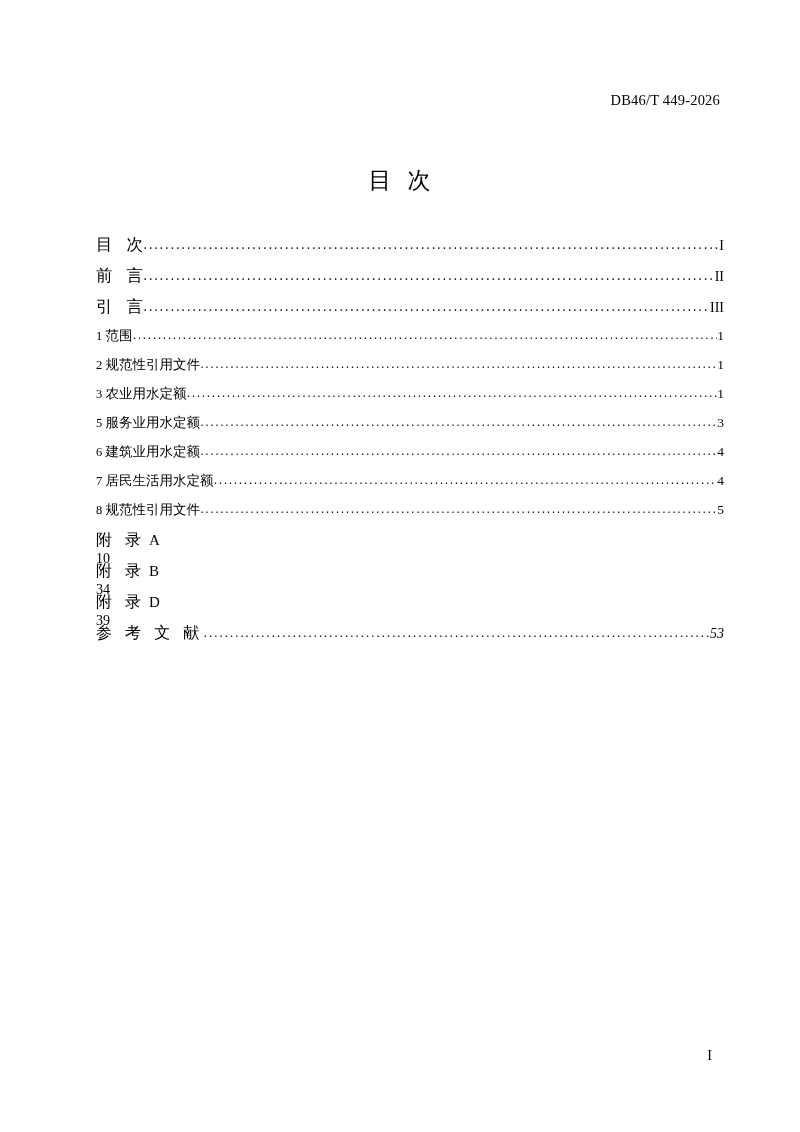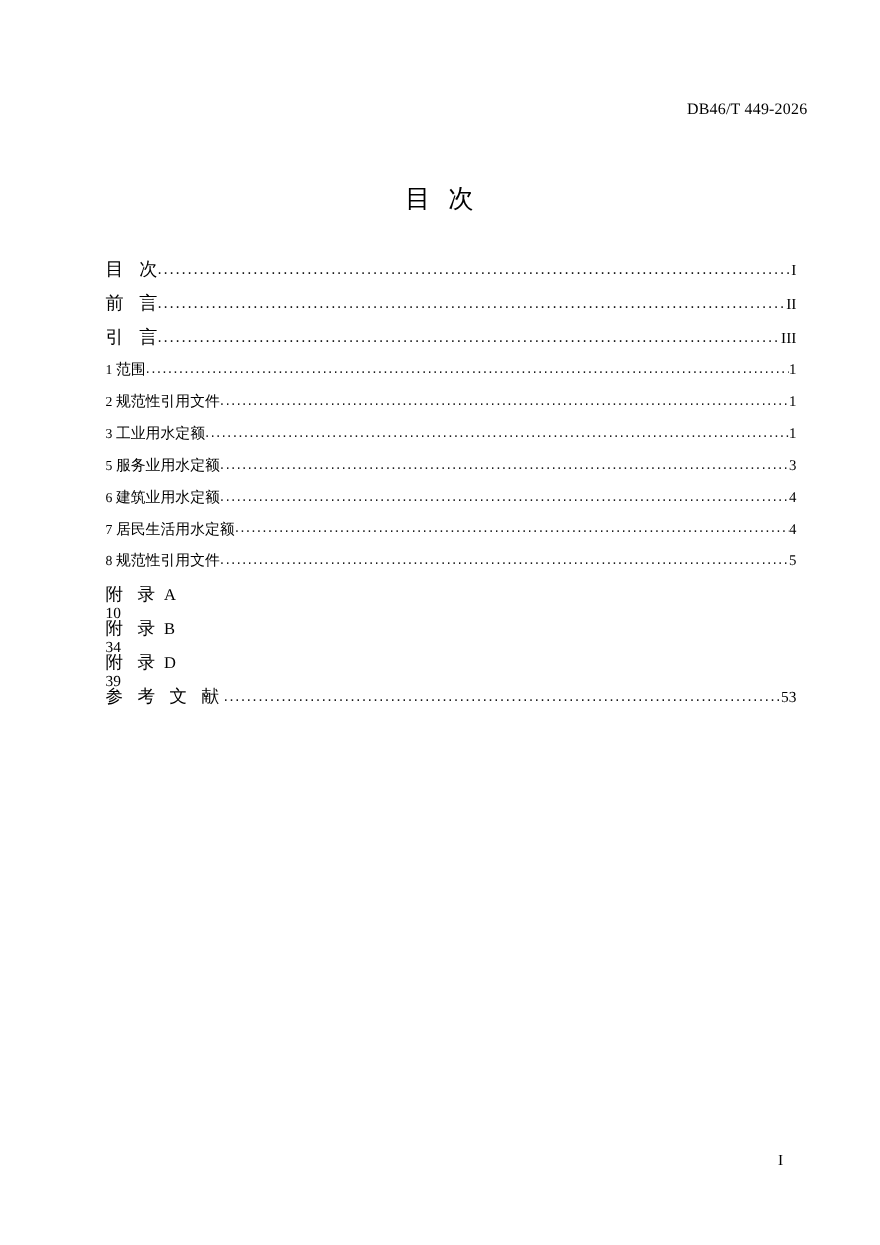--- a/index.html
+++ b/index.html
@@ -21,21 +21,21 @@
     left: 0; top: 0;
     width: 800px;
     height: 1132px;
     background: #ffffff;
   }
 
   
   .header {
     position: absolute;
     top: 92px;
-    right: 66px;
+    right: 80px;
     font-family: "Liberation Serif", "DejaVu Serif", serif;
     font-size: 14.5px;
     letter-spacing: 0.2px;
     color: #000;
     white-space: nowrap;
   }
 
   
   .doc-title {
     position: absolute;
@@ -142,20 +142,21 @@
 
   .toc-entry.biblio {
     height: 31px;
     font-family: "DejaVu Sans", "Liberation Sans", sans-serif;
     font-size: 16px;
   }
   .toc-entry.biblio .toc-label { letter-spacing: 4px; }
   .toc-entry.biblio .toc-page {
     font-family: "Liberation Serif", "DejaVu Serif", serif;
     font-size: 14px;
+    font-style: italic;
   }
   .toc-entry.biblio .toc-dots::after { font-size: 13px; letter-spacing: 1.1px; }
 
   
   .footer {
     position: absolute;
     bottom: 68px;
     right: 88px;
     font-family: "Liberation Serif", "DejaVu Serif", serif;
     font-size: 14px;
@@ -199,21 +200,21 @@
       <span class="toc-page">1</span>
     </div>
 
     <div class="toc-entry clause">
       <span class="toc-label"><span class="num">2</span><span>规范性引用文件</span></span>
       <span class="toc-dots"></span>
       <span class="toc-page">1</span>
     </div>
 
     <div class="toc-entry clause">
-      <span class="toc-label"><span class="num">3</span><span>工业用水定额</span></span>
+      <span class="toc-label"><span class="num">3</span><span>农业用水定额</span></span>
       <span class="toc-dots"></span>
       <span class="toc-page">1</span>
     </div>
 
 
     <div class="toc-entry clause">
       <span class="toc-label"><span class="num">5</span><span>服务业用水定额</span></span>
       <span class="toc-dots"></span>
       <span class="toc-page">3</span>
     </div>

